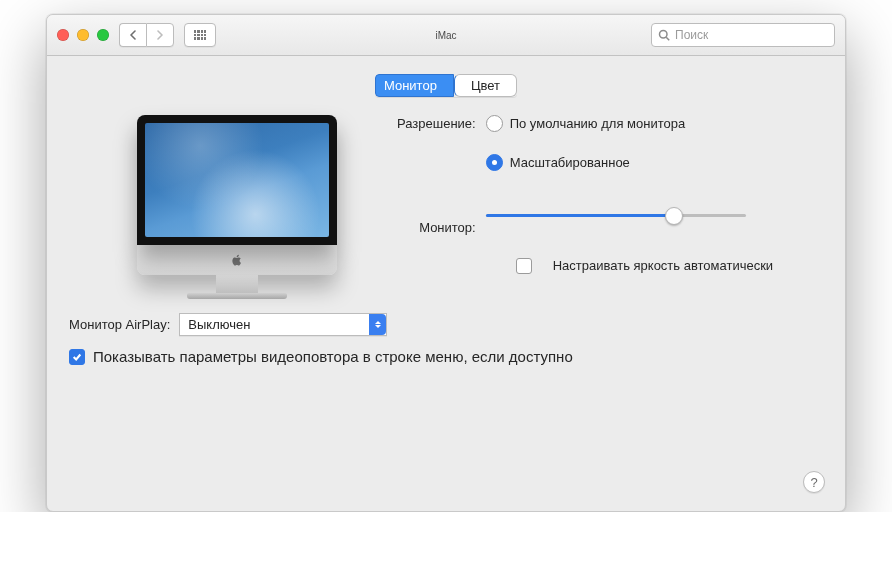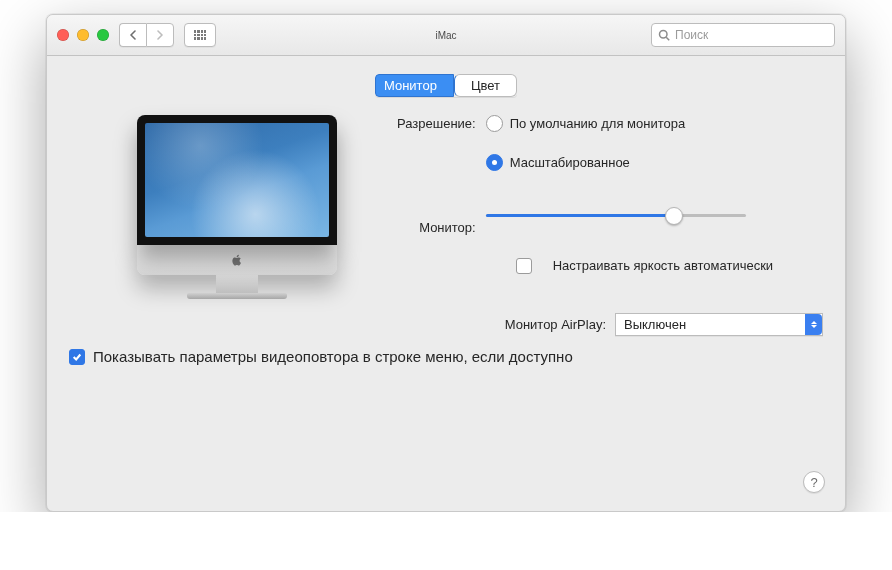--- a/index.html
+++ b/index.html
@@ -139,21 +139,21 @@
   
   .chkrow{display:flex;align-items:flex-start;gap:21px;padding-left:30px;}
   .chk{width:14px;height:14px;border:1px solid #9b9b9b;border-radius:3px;background:#fff;display:flex;align-items:center;justify-content:center;}
   .chk.on{background:#2f77e6;border-color:#2f77e6;}
   .chk.on svg{width:10px;height:10px;stroke:#fff;stroke-width:2.5;fill:none;}
   
   .bottom{
     padding:14px 22px 10px 22px;
     display:flex;flex-direction:column;gap:12px;
   }
-  .airplay-row{display:flex;align-items:center;gap:9px;font-size:13px;justify-content:flex-end;}
+  .airplay-row{display:flex;align-items:center;gap:9px;font-size:13px;}
   .popup{
     height:21px;width:198px;background:#fff;border:1px solid var(--border);
     border-radius:0;display:flex;align-items:center;padding-left:8px;position:relative;
     box-shadow:0 1px 0 rgba(0,0,0,.05);
   }
   .popup .arrows{
     position:absolute;right:0;top:0;bottom:0;width:17px;
     background:#3a7ff0;border-radius:0 4px 4px 0;
     display:flex;flex-direction:column;align-items:center;justify-content:center;gap:1px;
   }

